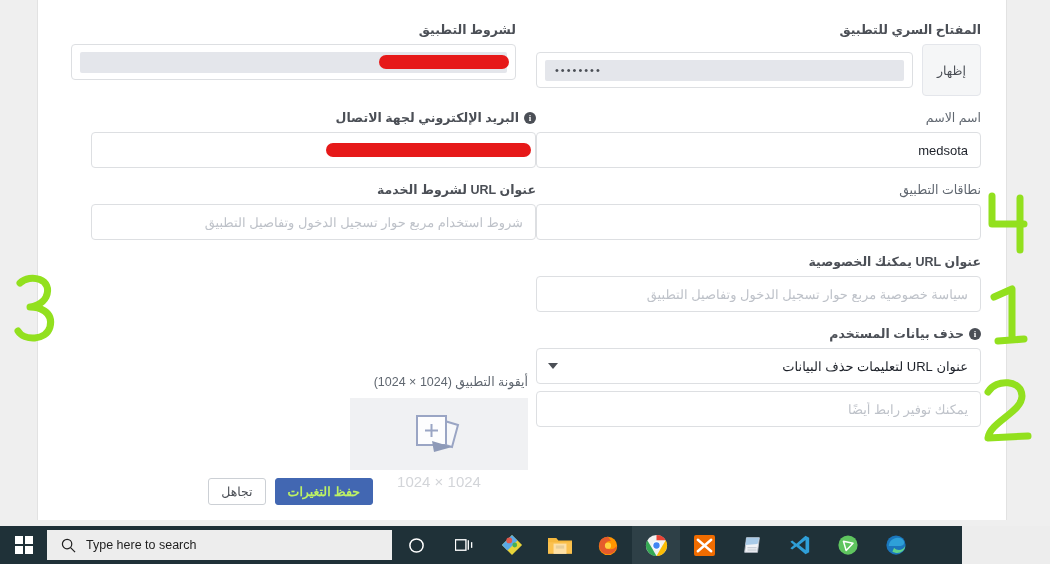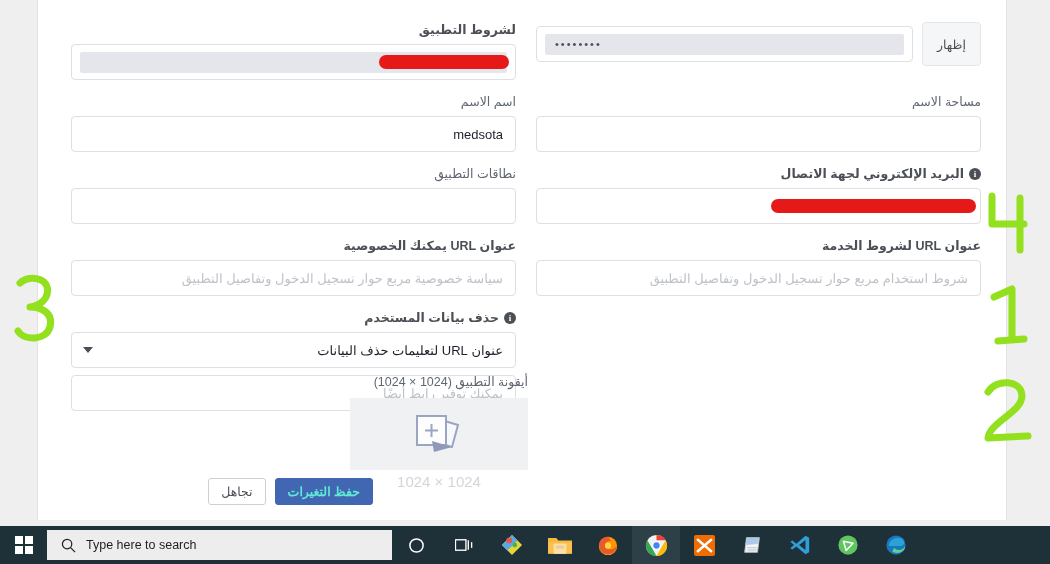--- a/index.html
+++ b/index.html
@@ -138,21 +138,21 @@
   .secret-row {
     display: flex;
     flex-direction: row;
     align-items: center;
     gap: 9px;
     direction: rtl;
   }
   .secret-row .masked-wrap { flex: 1 1 auto; }
   .btn-show {
     flex: 0 0 auto;
-    height: 44px;
+    height: 52px;
     min-width: 58px;
     padding: 0 14px;
     background: #f5f6f7;
     border: 1px solid #e4e6eb;
     border-radius: 4px;
     font-size: 12.5px;
     color: #4b4f56;
     cursor: pointer;
     font-family: "Liberation Sans", sans-serif;
   }
@@ -199,21 +199,21 @@
   .btn-row {
     position: absolute;
     top: 478px; right: 633px;
     display: flex;
     flex-direction: row;
     gap: 9px;
     direction: rtl;
   }
   .btn-primary {
     background: #4267b2;
-    color: #5eead4;
+    color: #bef264;
     border: 1px solid #4267b2;
     border-radius: 3px;
     font-size: 12.5px;
     padding: 0 12px;
     height: 27px;
     cursor: pointer;
     font-family: "Liberation Sans", sans-serif;
     font-weight: bold;
   }
   .btn-secondary {
@@ -238,21 +238,21 @@
     pointer-events: none;
     line-height: 1;
     user-select: none;
   }
   .annot svg { display: block; overflow: visible; }
 
   
   .taskbar {
     position: absolute;
     left: 0; bottom: 0;
-    width: 1050px; height: 38px;
+    width: 962px; height: 38px;
     background: #1f3138;
     display: flex;
     flex-direction: row;
     align-items: center;
     direction: ltr;
     margin-top: 40px;
   }
   .tb-start {
     width: 47px; height: 38px;
     display: flex; align-items: center; justify-content: center;
@@ -286,20 +286,21 @@
 
   <div class="page-gutter"></div>
 
   <div class="card">
     <div class="card-inner">
 
       <div class="form-grid">
 
         <div class="col left">
           <div class="field">
+            <div class="field-label">المفتاح السري للتطبيق</div>
             <div class="secret-row">
               <button class="btn-show">إظهار</button>
               <div class="masked-wrap">
                 <div class="masked-inner">
                   <span class="dots">••••••••</span>
                 </div>
               </div>
             </div>
           </div>
         </div>
@@ -307,26 +308,20 @@
         <div class="col">
           <div class="field">
             <div class="field-label">لشروط التطبيق</div>
             <div class="masked-wrap">
               <div class="masked-inner"></div>
               <div class="redact" style="top:10px; right:6px; width:130px; height:14px;"></div>
             </div>
           </div>
         </div>
 
-        <div class="col left">
-          <div class="field">
-            <div class="field-label plain">مساحة الاسم</div>
-            <input class="input" type="text" value="" placeholder="" style="">
-          </div>
-        </div>
 
         <div class="col">
           <div class="field">
             <div class="field-label plain">اسم الاسم</div>
             <input class="input" type="text" id="display-name-input" value="medsota" style="">
           </div>
         </div>
 
         <div class="col left">
           <div class="field">

